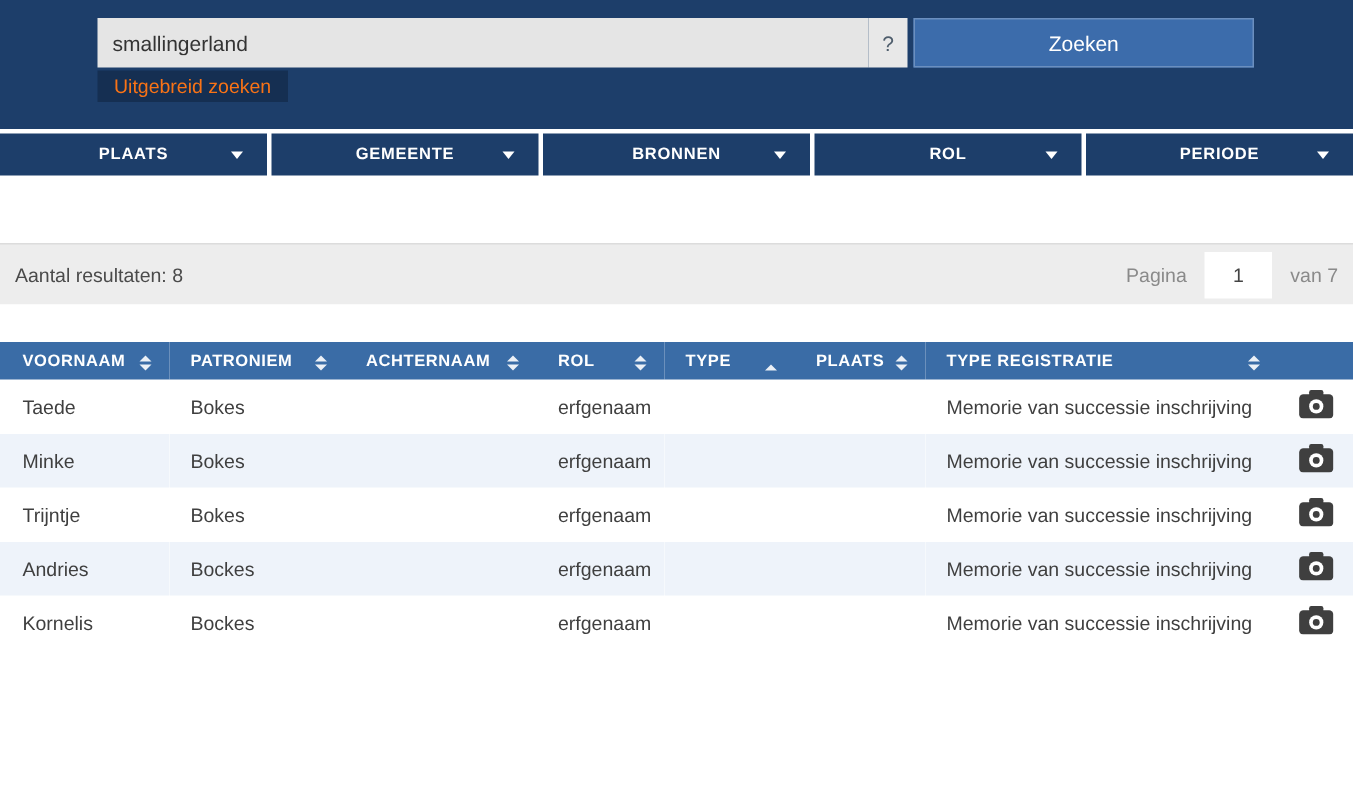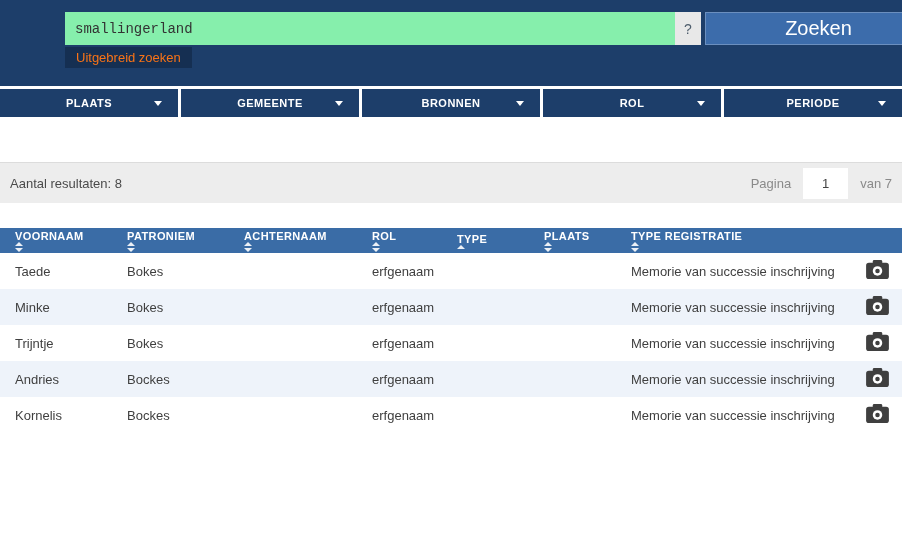--- a/index.html
+++ b/index.html
@@ -2,26 +2,26 @@
 <html><head>
 <meta charset="utf-8">
 <style>
   * { margin:0; padding:0; box-sizing:border-box; }
   html,body { width:902px; height:536px; overflow:hidden; background:#fff;
     font-family:"Liberation Sans","DejaVu Sans",sans-serif; }
 
   
   .top-header { height:86px; background:#1d3e6a; position:relative; }
   .search-row { position:absolute; top:12px; left:65px; display:flex; align-items:stretch; }
-  .search-input { width:610px; height:33px; border:none; background:#86efac; color:#333;
-    font-size:14px; padding:0 10px; font-family:Liberation Mono, monospace; outline:none; }
+  .search-input { width:514px; height:33px; border:none; background:#e5e5e5; color:#333;
+    font-size:14px; padding:0 10px; font-family:Liberation Sans, sans-serif; outline:none; }
   .help-btn { width:26px; height:33px; background:#e8e8e8; border:none; color:#4e5d6c;
     font-size:14px; cursor:pointer; font-family:inherit; }
   .zoeken-btn { width:227px; height:33px; margin-left:4px; background:#3c6cab;
-    border:1px solid #6b8fbf; color:#fff; font-size:20px; cursor:pointer; font-family:inherit; }
+    border:1px solid #6b8fbf; color:#fff; font-size:14px; cursor:pointer; font-family:inherit; }
   .advanced-box { position:absolute; top:47px; left:65px; background:#152f52; color:#f97316;
     font-size:13px; padding:3px 11px; cursor:pointer; }
 
   
   .filters-row { margin-top:3px; height:28px; display:flex; gap:3px; background:#fff; }
   .filter-btn { flex:1; background:#1d3e6a; color:#fff; font-size:11px; font-weight:bold;
     letter-spacing:.5px; display:flex; align-items:center; justify-content:center;
     position:relative; cursor:pointer; }
   .filter-btn .chev { position:absolute; right:16px; top:12px; width:0; height:0;
     border-left:4px solid transparent; border-right:4px solid transparent;
@@ -36,22 +36,22 @@
   .page-input { width:45px; height:31px; border:none; background:#fff; text-align:center;
     font-size:13px; color:#444; margin:0 12px; font-family:inherit; outline:none; }
   .spacer-b { height:25px; background:#fff; }
 
   
   table { width:902px; border-collapse:collapse; table-layout:fixed; }
   col.c0{width:113px} col.c1{width:117px} col.c2{width:128px} col.c3{width:85px}
   col.c4{width:87px} col.c5{width:87px} col.c6{width:235px} col.c7{width:50px}
   thead th { background:#3a6ca6; height:25px; color:#fff; font-size:11px; font-weight:bold;
     text-align:left; letter-spacing:.4px; cursor:pointer; }
-  thead th .hwrap { display:flex; align-items:flex-start; justify-content:space-between;
-    padding:0 12px 0 14px;flex-direction:column; }
+  thead th .hwrap { display:flex; align-items:flex-end; justify-content:space-between;
+    padding:0 12px 0 14px; }
   thead th:first-child .hwrap { padding-left:15px; }
   .sort-icon { display:inline-flex; flex-direction:column; gap:2px; }
   .tri-up { width:0; height:0; border-left:4px solid transparent;
     border-right:4px solid transparent; border-bottom:4px solid rgba(255,255,255,.9); }
   .tri-down { width:0; height:0; border-left:4px solid transparent;
     border-right:4px solid transparent; border-top:4px solid rgba(255,255,255,.9); }
   tbody td { height:36px; font-size:13px; color:#3f3f3f; padding:0 6px 0 14px;
     overflow:hidden; white-space:nowrap; }
   tbody td:first-child { padding-left:15px; }
   tbody tr:nth-child(even) { background:#eef3fa; }

